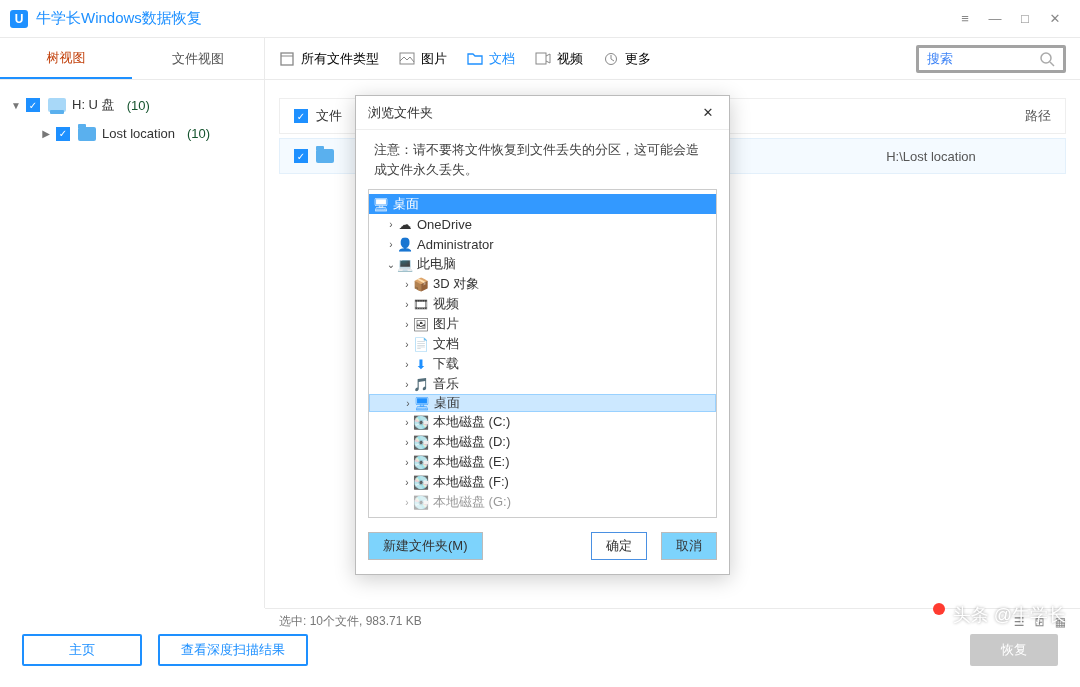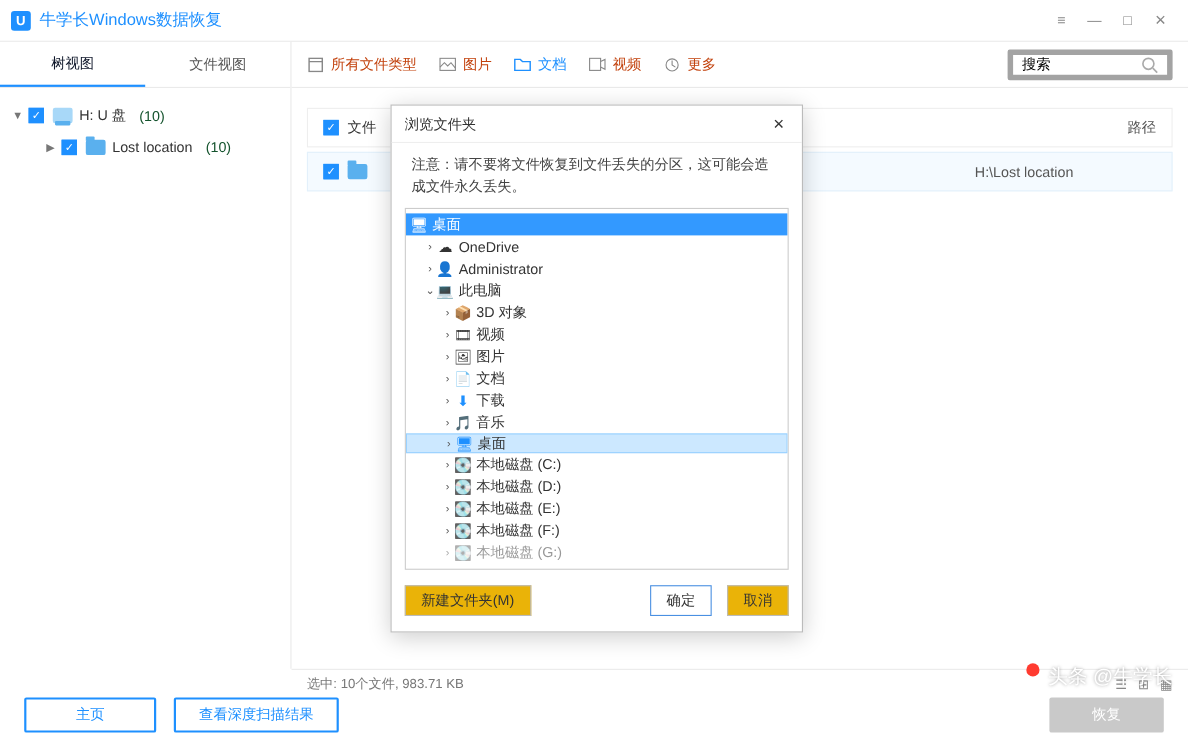--- a/index.html
+++ b/index.html
@@ -5,64 +5,64 @@
     * { box-sizing: border-box; font-family: "Microsoft YaHei", Arial, sans-serif; }
     body { margin: 0; width: 1080px; height: 687px; background: #fff; overflow: hidden; position: relative; font-size: 13px; color: #333; }
     .titlebar { height: 38px; display: flex; align-items: center; padding: 0 10px; border-bottom: 1px solid #eaeaea; }
     .app-logo { width: 18px; height: 18px; background: #1e90ff; border-radius: 3px; color: #fff; display: flex; align-items: center; justify-content: center; font-weight: bold; font-size: 12px; margin-right: 8px; }
     .app-title { color: #1e90ff; font-size: 15px; flex: 1; }
     .win-btn { width: 30px; height: 20px; display: flex; align-items: center; justify-content: center; color: #888; cursor: pointer; }
     .content-row { display: flex; height: 570px; }
     .left-panel { width: 265px; border-right: 1px solid #eaeaea; display: flex; flex-direction: column; }
     .left-tabs { display: flex; height: 42px; border-bottom: 1px solid #eaeaea; }
     .ltab { flex: 1; display: flex; align-items: center; justify-content: center; cursor: pointer; color: #555; }
-    .ltab.active { color: #0f172a; border-bottom: 2px solid #1e90ff; }
+    .ltab.active { color: #c2410c; border-bottom: 2px solid #1e90ff; }
     .tree { padding: 10px 0; }
     .tree-row { display: flex; align-items: center; padding: 6px 10px; cursor: pointer; }
     .tri, .tri-r { width: 12px; text-align: center; color: #777; font-size: 10px; margin-right:4px;}
     .chk { width: 14px; height: 14px; border: 1px solid #1e90ff; background: #1e90ff; margin-right: 8px; display: flex; align-items: center; justify-content: center; color: #fff; font-size: 10px; }
     .drive-icon { width: 18px; height: 14px; background: #a8d8f8; border-radius: 2px; margin-right: 6px; position:relative;}
     .drive-icon::after{content:'';position:absolute;bottom:-2px;left:2px;width:14px;height:4px;background:#5ab0ee;border-radius:1px;}
     .folder-icon { width: 18px; height: 14px; background: #5ab0ee; border-radius: 2px; margin-right: 6px; position: relative; }
     .folder-icon::before{content:'';position:absolute;top:-3px;left:0;width:8px;height:4px;background:#5ab0ee;border-radius:1px 1px 0 0;}
     .tree-count { color: #14532d; margin-left: 12px; }
     .right-panel { flex: 1; display: flex; flex-direction: column; }
     .filter-bar { height: 42px; border-bottom: 1px solid #eaeaea; display: flex; align-items: center; padding: 0 14px; gap: 20px; }
-    .fbtn { display: flex; align-items: center; gap: 6px; color: #c2410c; cursor: pointer; }
+    .fbtn { display: flex; align-items: center; gap: 6px; color: #000000; cursor: pointer; }
     .fbtn.active { color: #1e90ff; }
     .fico { width: 16px; height: 14px; display:flex; align-items:center; justify-content:center; }
-    .searchbox { margin-left: auto; height: 28px; width: 150px; border: 5px solid #a3a3a3; display: flex; align-items: center; padding: 0 8px; color: #000000; border-radius:2px;}
+    .searchbox { margin-left: auto; height: 28px; width: 150px; border: 3px solid #a3a3a3; display: flex; align-items: center; padding: 0 8px; color: #3b82f6; border-radius:2px;}
     .searchbox span { flex: 1; }
     .main-area { padding: 18px 14px; position: relative; }
     .list-head, .list-row { display: flex; align-items: center; height: 36px; padding: 0 14px; }
     .list-head { background: #fff; border: 1px solid #eee; margin-bottom:4px;}
     .list-row { background: #f4faff; border: 1px solid #e3f0fb; position:relative;}
     .col { flex: 0 0 180px; display:flex; align-items:center; gap:6px;}
     .col.path { margin-left: auto; flex: 0 0 240px; color:#555; justify-content:flex-end;}
     .col.date { flex: 0 0 100px; color:#555;}
     .dialog-overlay { position: absolute; left: 355px; top: 95px; width: 375px; height: 480px; background: #fff; border: 1px solid #bbb; box-shadow: 0 4px 20px rgba(0,0,0,0.2); z-index: 100; display:flex; flex-direction:column;}
     .dlg-title { height: 34px; display: flex; align-items: center; padding: 0 12px; border-bottom: 1px solid #eee; font-size: 13px;}
     .dlg-close { margin-left: auto; cursor: pointer; width:18px; text-align:center;}
     .dlg-note { padding: 10px 18px; font-size: 13px; color: #444; line-height:1.5;}
     .dlg-tree { border: 1px solid #ccc; margin: 0 12px; flex:1; overflow: auto; padding: 4px 0; font-size:13px;}
     .dtr { display: flex; align-items: center; height: 20px; padding: 0 4px; cursor: pointer; white-space:nowrap;}
     .dtr.sel { background: #cce8ff; border:1px solid #99d1ff; height:18px;}
     .dtr .dtri { width: 12px; text-align:center; color:#555; font-size:10px;}
     .dtr .dico { width: 16px; height: 14px; margin-right: 4px; display:flex; align-items:center; justify-content:center;}
     .dlg-buttons { padding: 14px 12px; display: flex; gap: 14px; justify-content: flex-start; }
-    .dbtn { height: 28px; padding: 0 14px; border: 1px solid #bbb; background: #eab308; cursor: pointer; display:flex; align-items:center; font-size:13px;}
+    .dbtn { height: 28px; padding: 0 14px; border: 1px solid #bbb; background: #7dd3fc; cursor: pointer; display:flex; align-items:center; font-size:13px;}
     .dbtn.ok { border: 1px solid #4a90e2; background:#fff;}
     .dlg-buttons .spacer { flex:1;}
     .status-bar { height: 26px; border-top: 1px solid #eaeaea; display: flex; align-items: center; padding: 0 14px; color: #777; font-size: 12px; margin-left:265px;}
     .status-icons { margin-left: auto; display: flex; gap: 10px; color:#888;}
     .footer { height: 53px; display: flex; align-items: flex-start; padding: 0 22px; gap: 16px; position:relative;}
     .home-btn, .deep-btn { height: 32px; border: 2px solid #1e90ff; color: #1e90ff; background: #fff; display: flex; align-items: center; justify-content: center; cursor: pointer; font-size:13px; border-radius:2px;}
     .home-btn { width: 120px; }
     .deep-btn { width: 150px; }
-    .recover-btn { margin-left: auto; background: #c9c9c9; color: #fff; border:none; width: 104px; height: 32px; display:flex; align-items:center; justify-content:center; border-radius:2px;}
+    .recover-btn { margin-left: auto; background: #c9c9c9; color: #fff; border:none; width: 88px; height: 32px; display:flex; align-items:center; justify-content:center; border-radius:2px;}
     .watermark { position: absolute; bottom: 60px; right: 14px; display:flex; align-items:flex-start; gap:8px; color:#fff; font-size:18px; font-weight:500; z-index:50; text-shadow:0 0 3px rgba(0,0,0,0.4);}
     .wm-dot { width: 12px; height: 12px; background:#ff3b30; border-radius:50%;}
     svg { display:block; }
   </style>
 </head>
 <body>
 
 <div class="titlebar">
   <div class="app-logo">U</div>
   <div class="app-title">牛学长Windows数据恢复</div>

